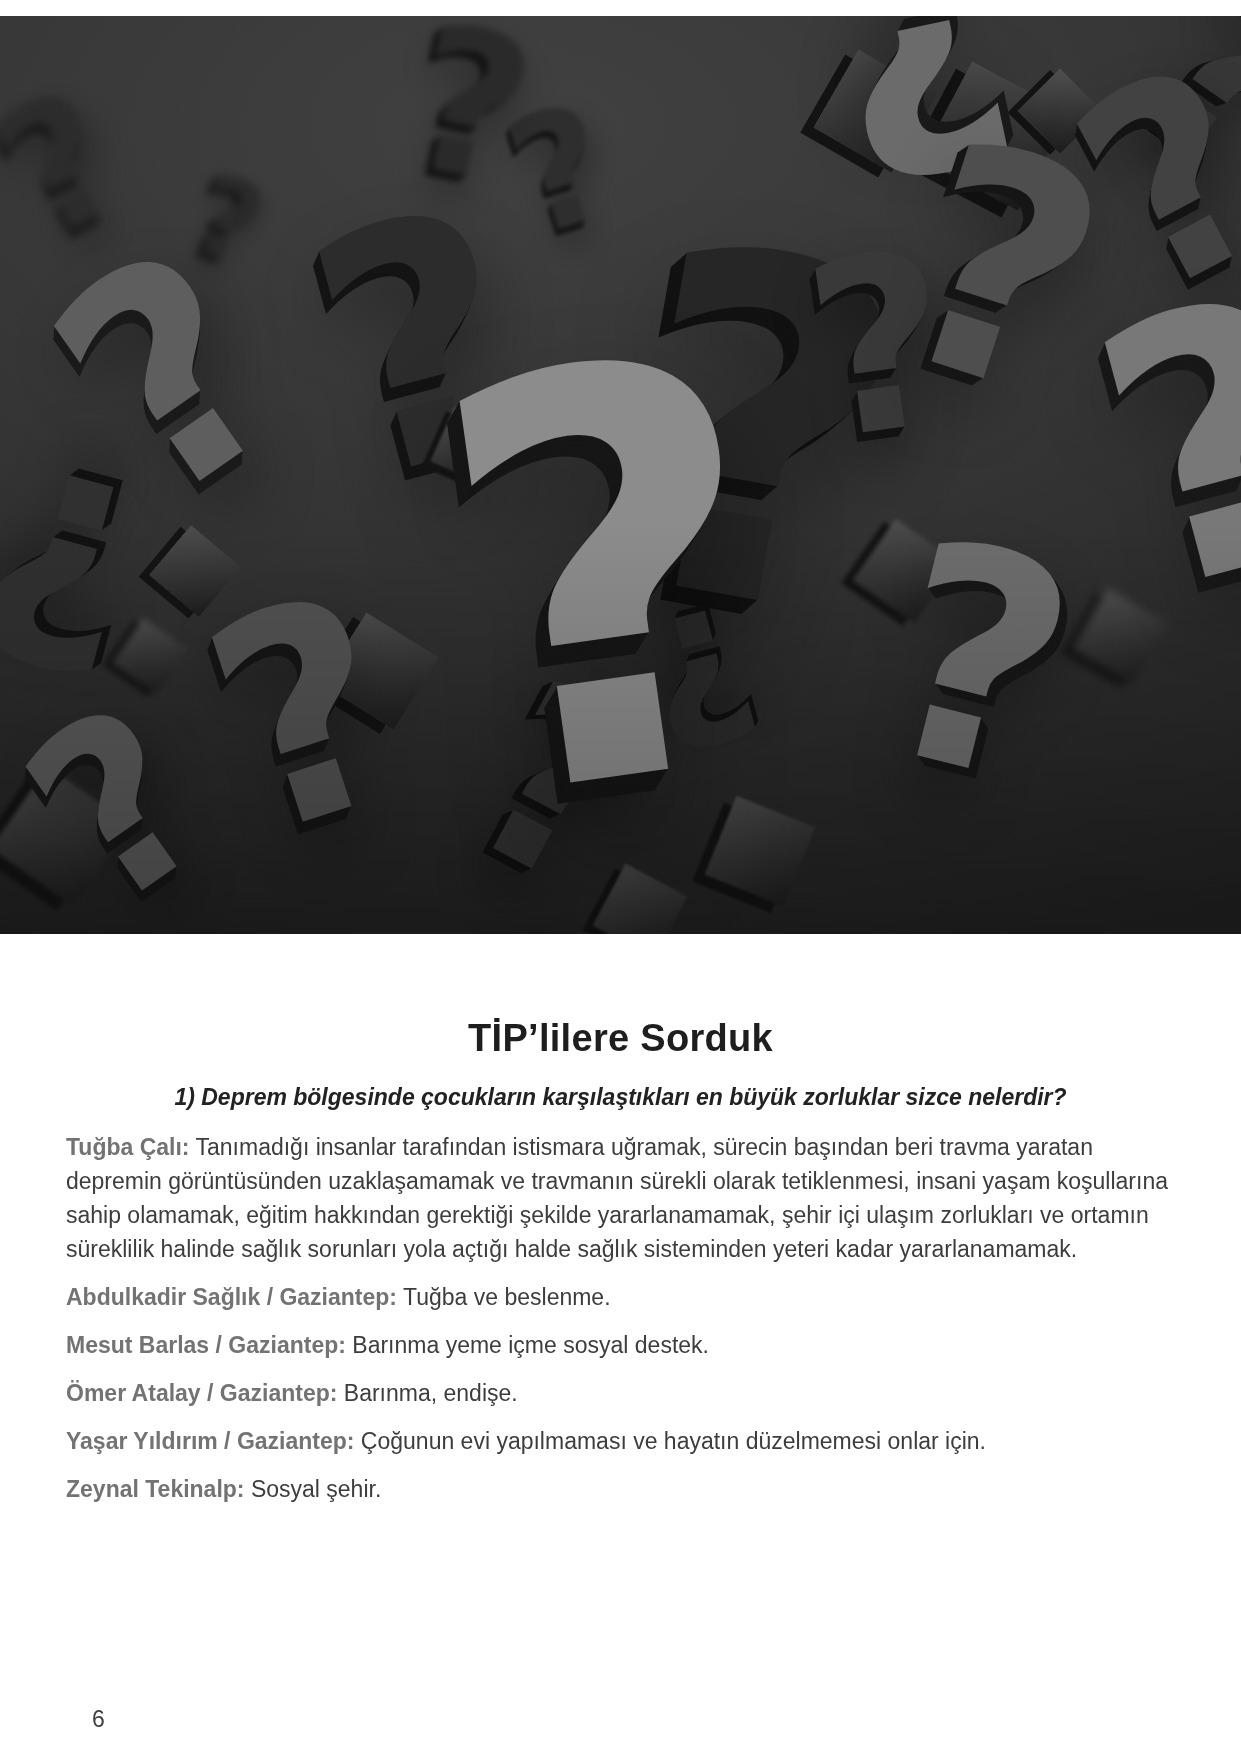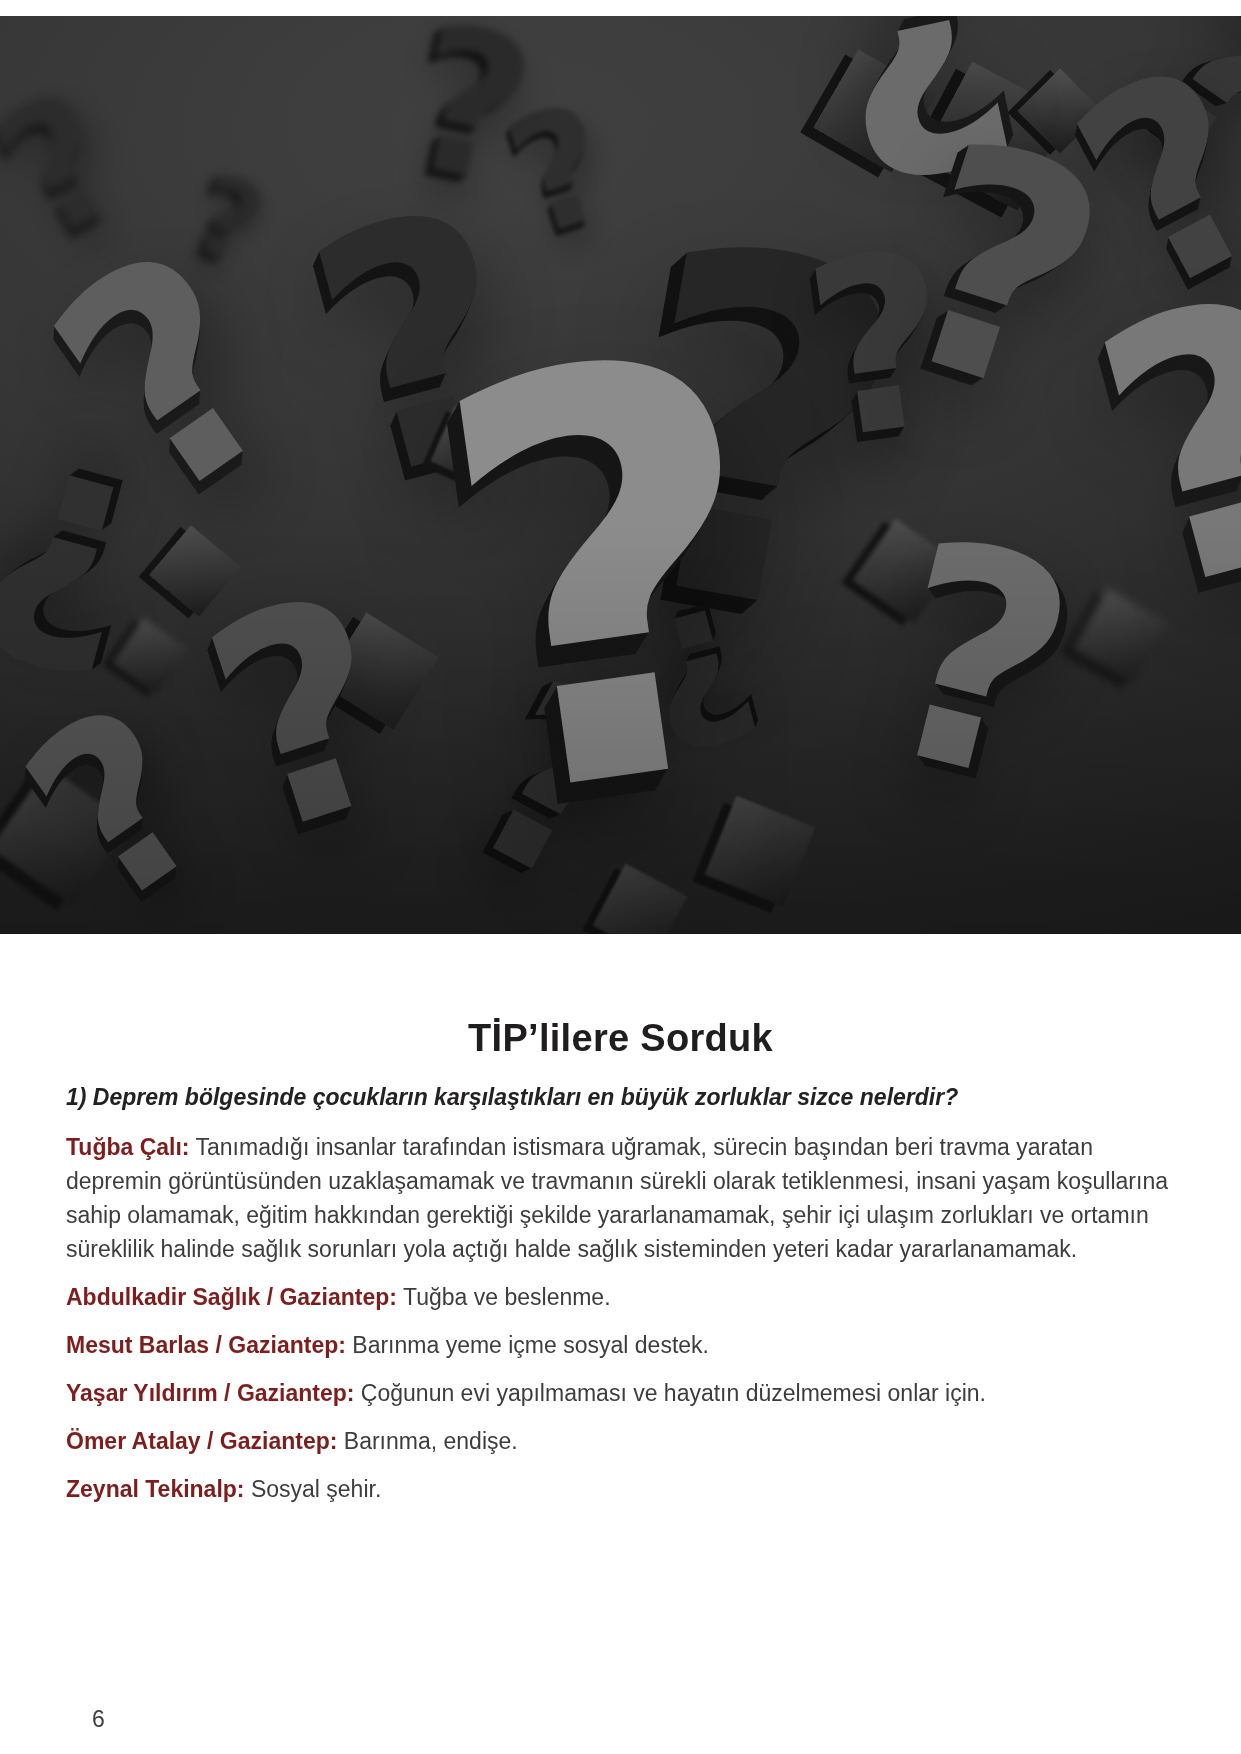--- a/index.html
+++ b/index.html
@@ -49,31 +49,32 @@
     letter-spacing:0.3px;
     color:#1f1d1e;
   }
   .question{
     margin:22px 0 0 0;
     font-size:23px;
     line-height:30px;
     font-weight:700;
     font-style:italic;
     color:#232122;
+    text-align:center;
   }
   #answers{margin-top:18px;}
   .answer{
     margin:0 0 14px 0;
     font-size:23px;
     line-height:34px;
     color:#3d3d3d;
   }
   .aname{
     font-weight:700;
-    color:#7f1d1d;
+    color:#737373;
   }
   
   .footer{
     position:absolute;
     left:92px;right:66px;top:1690px;
     display:flex;
     justify-content:space-between;
     align-items:baseline;
     font-size:23px;
     color:#3f3f3f;
@@ -124,23 +125,23 @@
     <h1 class="title">TİP’lilere Sorduk</h1>
     <p class="question">1) Deprem bölgesinde çocukların karşılaştıkları en büyük zorluklar sizce nelerdir?</p>
     <div id="answers">
     <p class="answer"><span class="aname">Tuğba Çalı:</span> <span class="atext">Tanımadığı insanlar tarafından istismara uğramak, sürecin başından beri travma yaratan depremin görüntüsünden uzaklaşamamak ve travmanın sürekli olarak tetiklenmesi, insani yaşam koşullarına sahip olamamak, eğitim hakkından gerektiği şekilde yararlanamamak, şehir içi ulaşım zorlukları ve ortamın süreklilik halinde sağlık sorunları yola açtığı halde sağlık sisteminden yeteri kadar yararlanamamak.</span></p>
 
     <p class="answer"><span class="aname">Abdulkadir Sağlık / Gaziantep:</span> <span class="atext">Tuğba ve beslenme.</span></p>
 
 
     <p class="answer"><span class="aname">Mesut Barlas / Gaziantep:</span> <span class="atext">Barınma yeme içme sosyal destek.</span></p>
 
+    <p class="answer"><span class="aname">Ömer Atalay / Gaziantep:</span> <span class="atext">Barınma, endişe.</span></p>
+
     <p class="answer"><span class="aname">Yaşar Yıldırım / Gaziantep:</span> <span class="atext">Çoğunun evi yapılmaması ve hayatın düzelmemesi onlar için.</span></p>
-
-    <p class="answer"><span class="aname">Ömer Atalay / Gaziantep:</span> <span class="atext">Barınma, endişe.</span></p>
 
     <p class="answer"><span class="aname">Zeynal Tekinalp:</span> <span class="atext">Sosyal şehir.</span></p>
   </div>
   </div>
 
   <div class="footer">
     <span class="num">6</span>
   </div>
 
 </div>

